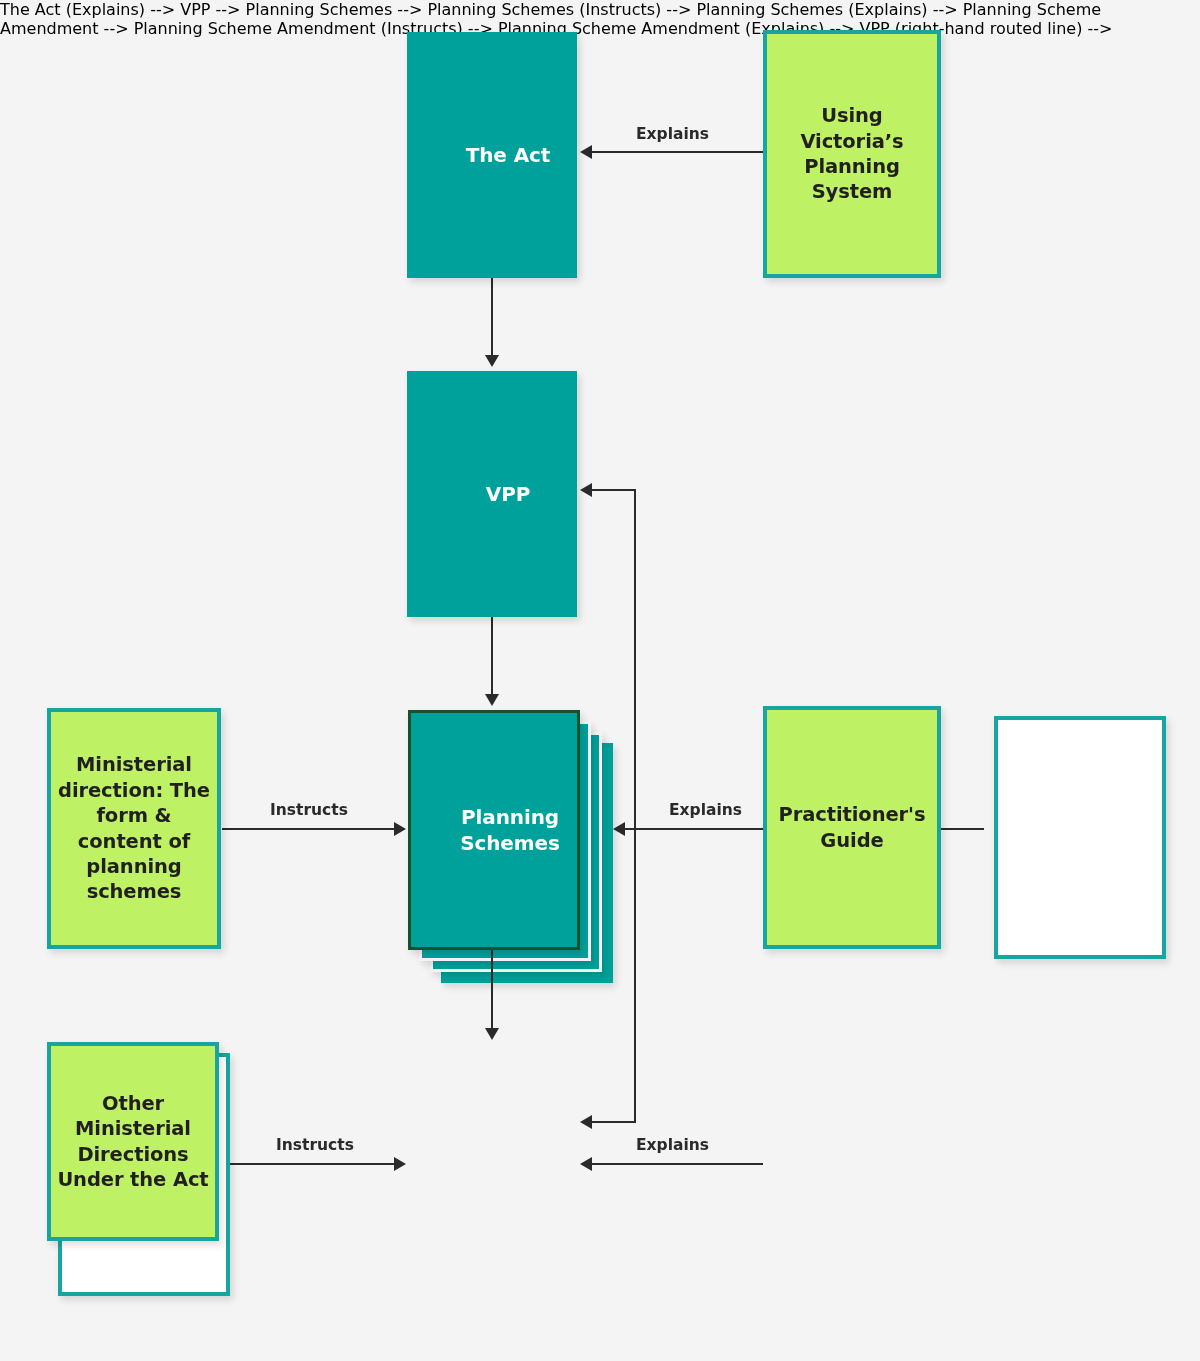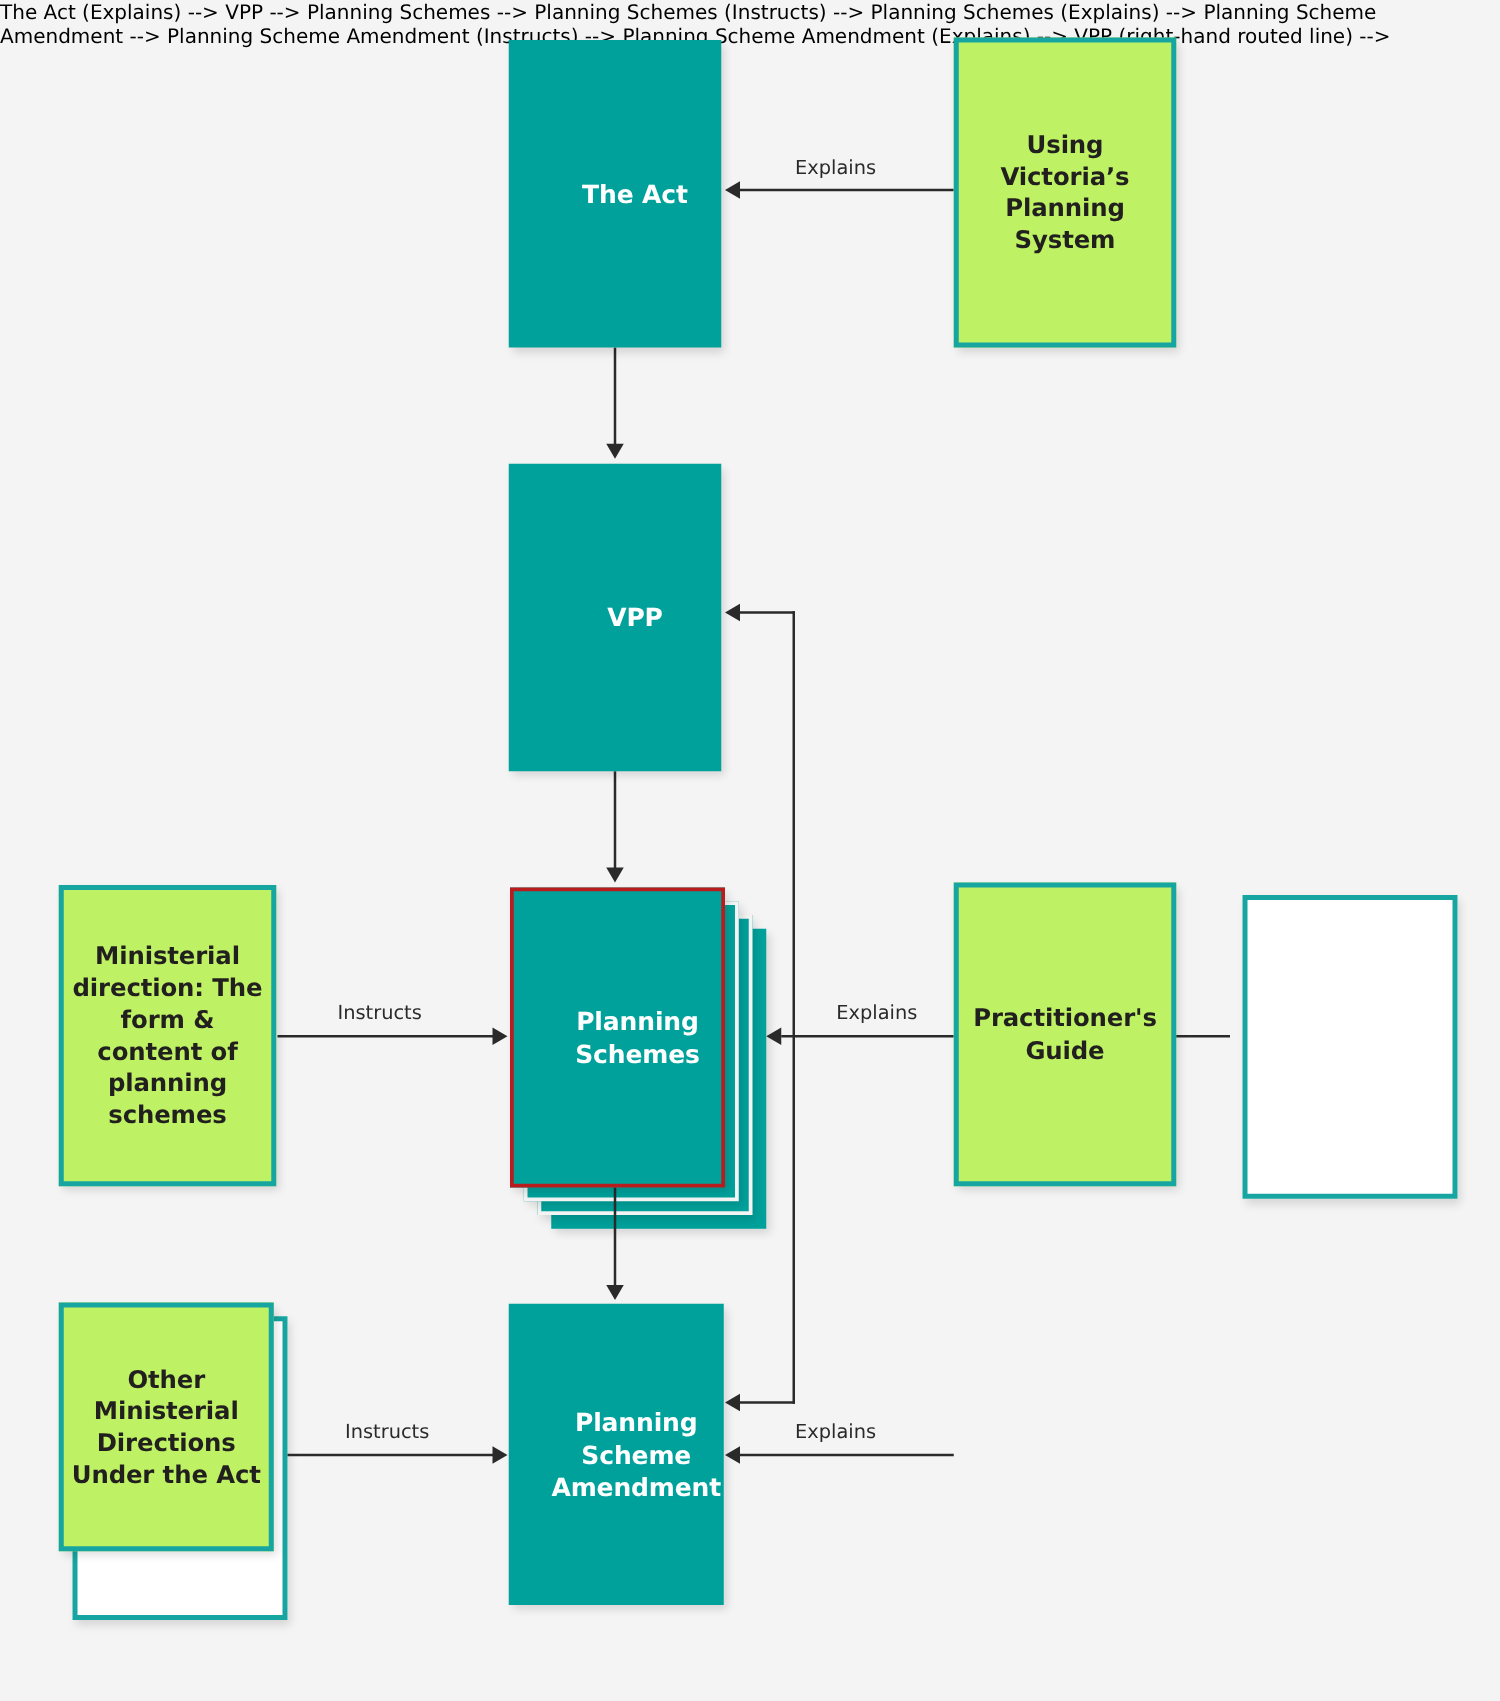--- a/index.html
+++ b/index.html
@@ -66,21 +66,21 @@
     background: #00a19b;
     box-shadow: 3px 4px 7px rgba(0,0,0,0.13);
   }
   .stack-layer.outline-layer {
     background: #ffffff;
     border: 4px solid #16a5a0;
     box-shadow: 3px 4px 7px rgba(0,0,0,0.13);
   }
   
   .node.solid.ringed {
-    border: 3px solid #b91c1c;
+    border: 3px solid #14532d;
   }
 
   
   .edge {
     position: absolute;
     background: #2a2a2a;
     z-index: 4;
   }
   .edge.h { height: 2px; }
   .edge.v { width: 2px; }
@@ -103,21 +103,21 @@
   .arrowhead.down {
     border-left: 7px solid transparent;
     border-right: 7px solid transparent;
     border-top: 12px solid #2a2a2a;
   }
 
   .edge-label {
     position: absolute;
     font-size: 15.5px;
     color: #2a2a2a;
-    font-weight: normal;
+    font-weight: bold;
     white-space: nowrap;
     z-index: 7;
   }
 </style>
 </head>
 <body>
 
 <div id="canvas">
 
   
@@ -207,19 +207,16 @@
   
   <div class="stack-layer outline-layer" style="left:994px; top:716px; width:172px; height:243px;"></div>
 
   
   <div class="stack-layer outline-layer" style="left:58px; top:1053px; width:172px; height:243px;"></div>
   <div class="node outline" style="left:47px; top:1042px; width:172px; height:199px;">
     <span class="label">Other Ministerial Directions Under the Act</span>
   </div>
 
   
-  <div class="node solid" style="left:407px; top:1043px; width:172px; height:241px;">
-    <span class="label">Planning Scheme Amendment</span>
-  </div>
 
   
 
 </div>
 
 </body></html>

